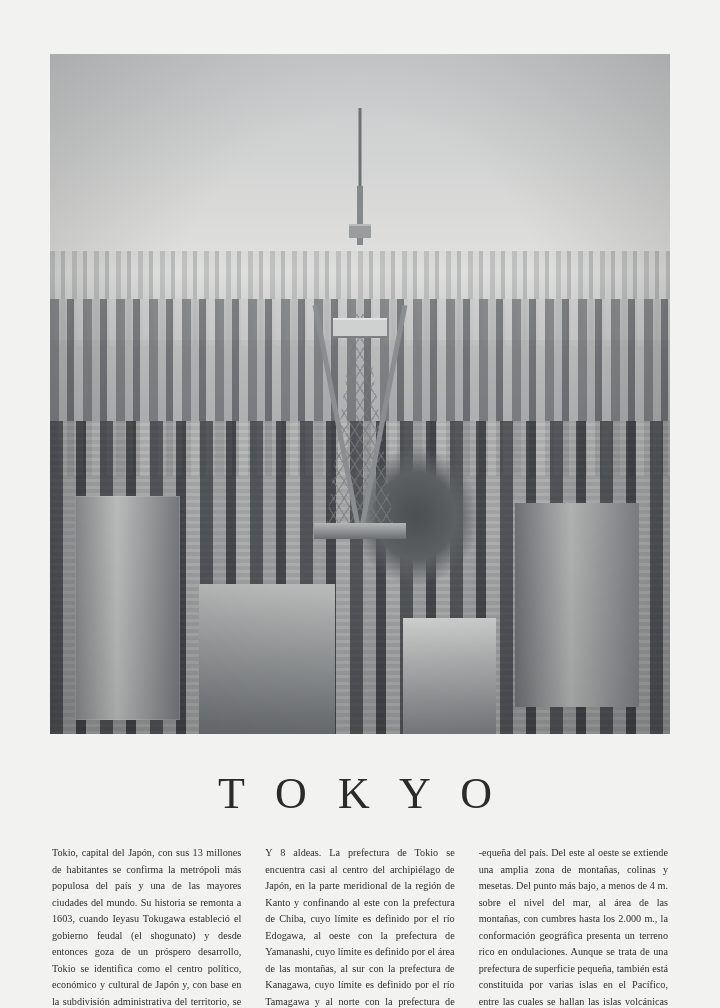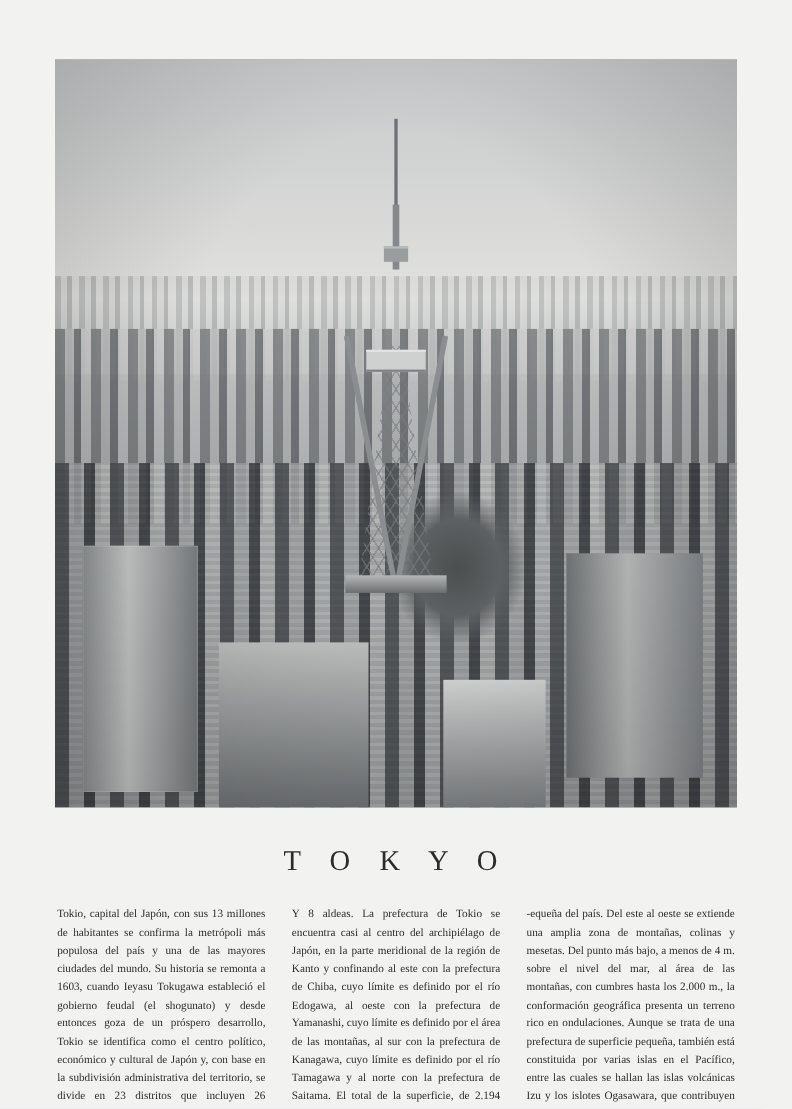--- a/index.html
+++ b/index.html
@@ -188,21 +188,21 @@
     background: linear-gradient(to bottom, #b5b7b7, #6b6e70);
   }
 
   
   .title {
     margin: 0;
     padding: 34px 0 26px 0;
     text-align: center;
     font-family: "Liberation Serif", serif;
     font-weight: 400;
-    font-size: 26px;
+    font-size: 44px;
     letter-spacing: 10px;
     color: #2b2b2b;
   }
   
   .columns {
     display: flex;
     gap: 24px;
     padding: 0 2px;
   }
   .col {

